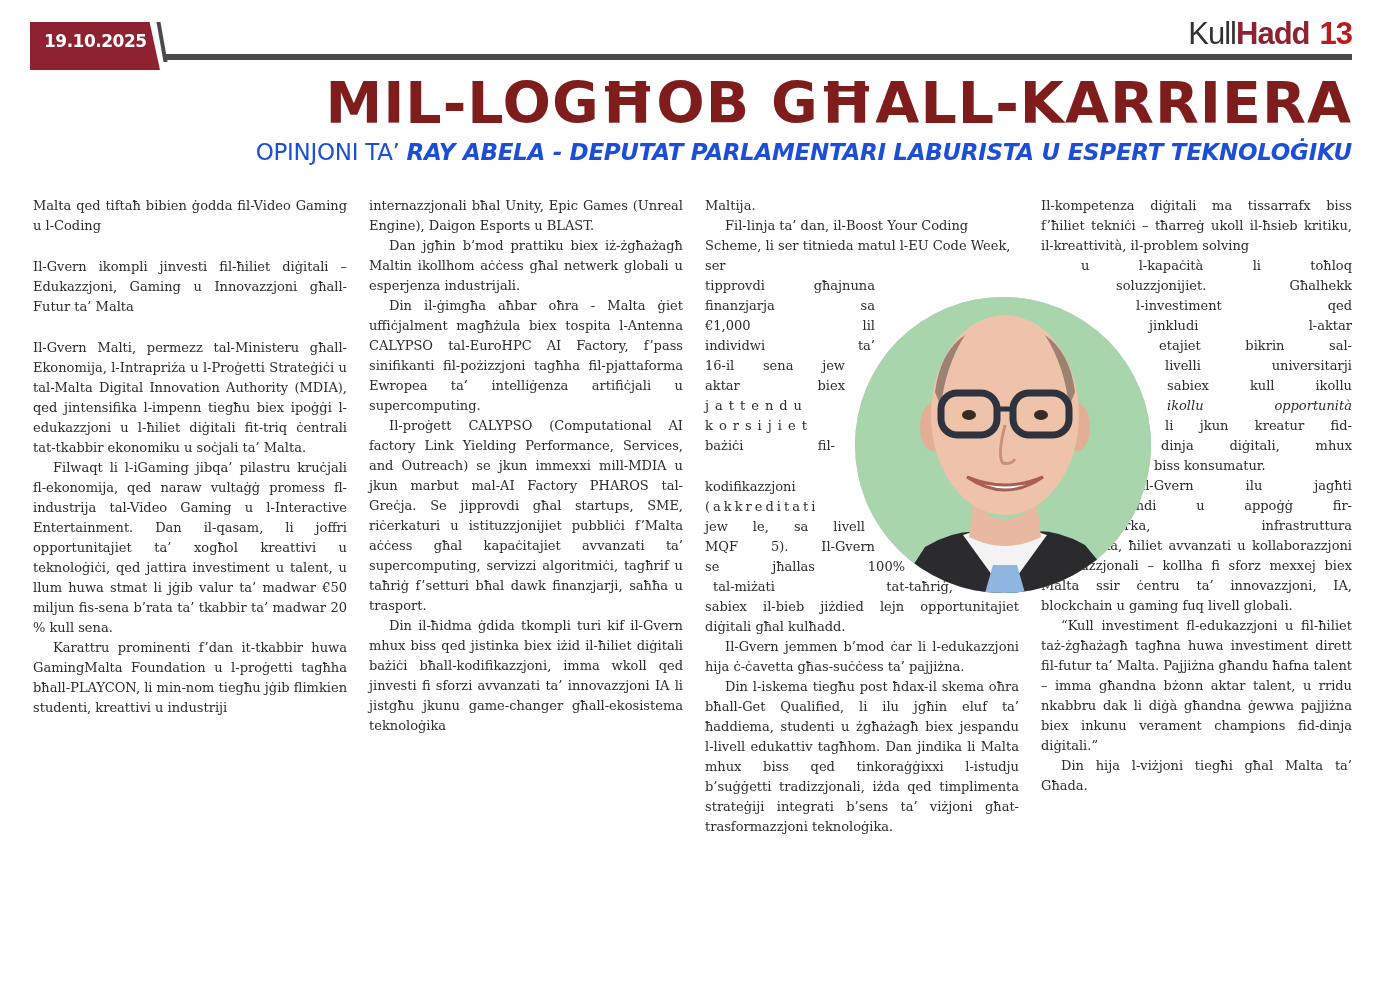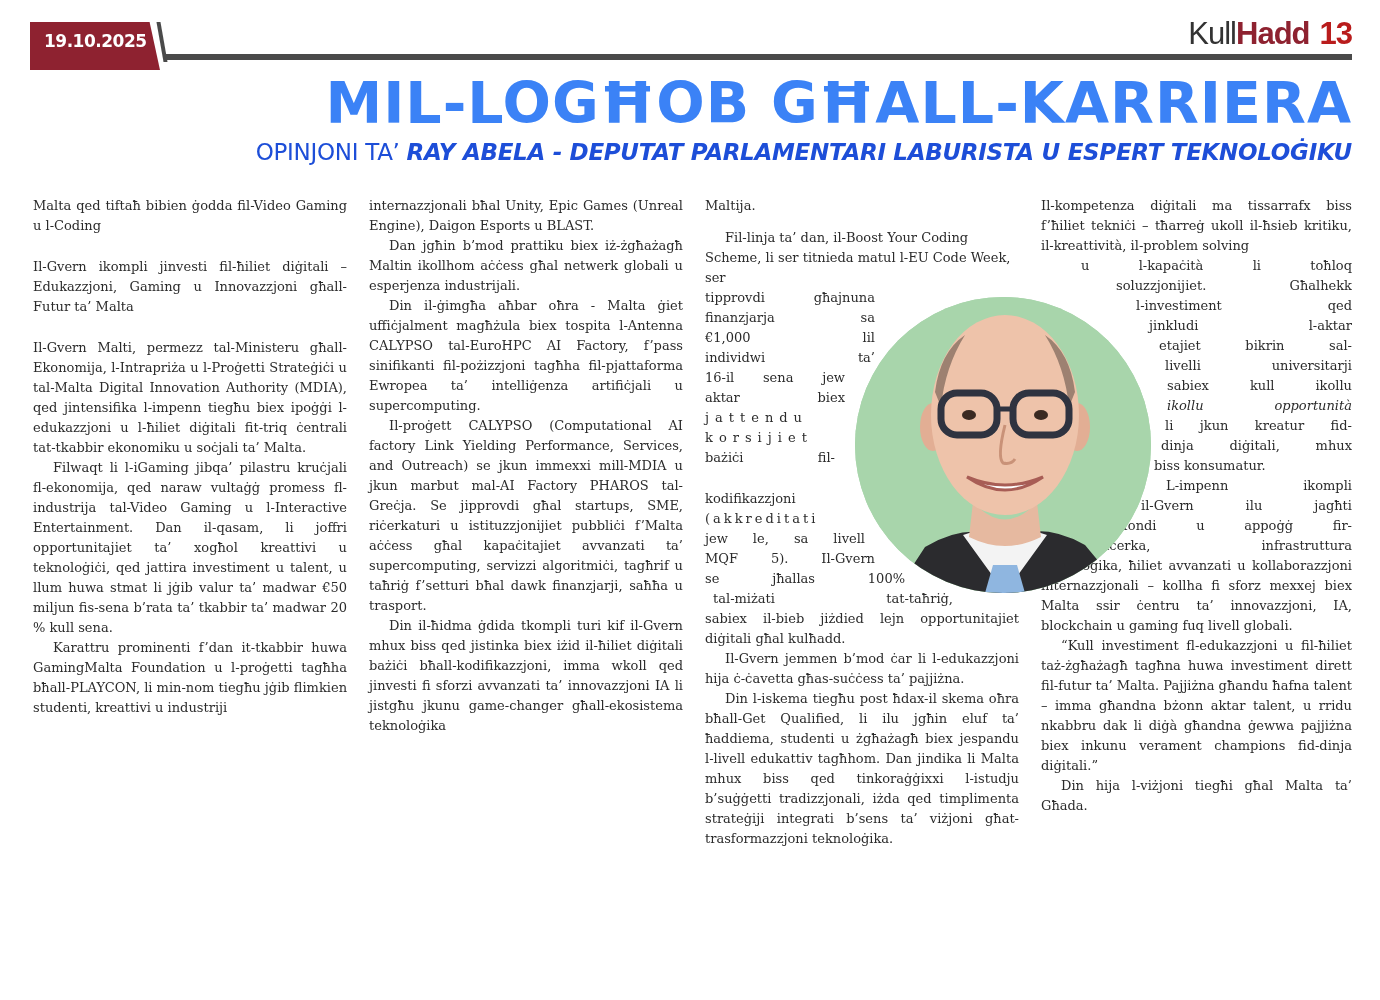--- a/index.html
+++ b/index.html
@@ -10,21 +10,21 @@
   .header-slash { position: absolute; left: 160px; top: 22px; width: 4px; height: 40px; background: #4a4a4a; transform: skewX(10deg); }
   .date-badge { position: absolute; left: 30px; top: 22px; width: 130px; height: 48px; background: #8e2230;
     clip-path: polygon(0 0, 92% 0, 100% 100%, 0 100%); color: #fff;
     font-family: "DejaVu Sans", sans-serif; font-weight: bold; font-size: 17px; line-height: 38px; padding-left: 14px; letter-spacing: -0.5px; }
   .brand { position: absolute; right: 28px; top: 16px; font-family: "Liberation Sans", sans-serif; font-size: 31px; line-height: 36px; letter-spacing: -1px; }
   .brand .kull { color: #333; font-weight: normal; }
   .brand .hadd { color: #8e2230; font-weight: bold; }
   .brand .page { color: #b91c1c; font-weight: bold; margin-left: 10px; }
 
   .headline { position: absolute; right: 28px; top: 68px; font-family: "DejaVu Sans", sans-serif; font-weight: bold;
-    font-size: 57px; line-height: 70px; color: #3b82f6; letter-spacing: 1px; white-space: nowrap; }
+    font-size: 57px; line-height: 70px; color: #7f1d1d; letter-spacing: 1px; white-space: nowrap; }
   .subhead { position: absolute; right: 28px; top: 136px; font-family: "DejaVu Sans", sans-serif; font-size: 23px; line-height: 32px;
     color: #1d4ed8; white-space: nowrap; letter-spacing: -0.3px; }
   .subhead .lead { font-weight: normal; }
   .subhead .author { font-weight: bold; font-style: italic; }
 
   .col { position: absolute; top: 196px; width: 314px; font-family: "DejaVu Serif", serif; font-size: 13px; line-height: 20px;
     color: #2b2b2b; text-align: justify; }
   .col p { margin: 0; }
   .col p.indent { text-indent: 20px; }
   .col p.gap { margin-top: 20.9px; }
@@ -67,21 +67,21 @@
 <div class="col c2">
   <p>internazzjonali bħal Unity, Epic Games (Unreal Engine), Daigon Esports u BLAST.</p>
   <p class="indent">Dan jgħin b’mod prattiku biex iż-żgħażagħ Maltin ikollhom aċċess għal netwerk globali u esperjenza industrijali.</p>
   <p class="indent">Din il-ġimgħa aħbar oħra - Malta ġiet uffiċjalment magħżula biex tospita l-Antenna CALYPSO tal-EuroHPC AI Factory, f’pass sinifikanti fil-pożizzjoni tagħha fil-pjattaforma Ewropea ta’ intelliġenza artifiċjali u supercomputing.</p>
   <p class="indent">Il-proġett CALYPSO (Computational AI factory Link Yielding Performance, Services, and Outreach) se jkun immexxi mill-MDIA u jkun marbut mal-AI Factory PHAROS tal-Greċja. Se jipprovdi għal startups, SME, riċerkaturi u istituzzjonijiet pubbliċi f’Malta aċċess għal kapaċitajiet avvanzati ta’ supercomputing, servizzi algoritmiċi, tagħrif u taħriġ f’setturi bħal dawk finanzjarji, saħħa u trasport.</p>
   <p class="indent">Din il-ħidma ġdida tkompli turi kif il-Gvern mhux biss qed jistinka biex iżid il-ħiliet diġitali bażiċi bħall-kodifikazzjoni, imma wkoll qed jinvesti fi sforzi avvanzati ta’ innovazzjoni IA li jistgħu jkunu game-changer għall-ekosistema teknoloġika</p>
 </div>
 
 <div class="col c3">
   <p>Maltija.</p>
-  <p class="indent" style="text-align:left;margin-top:12px;">Fil-linja ta’ dan, il-Boost Your Coding Scheme, li ser titnieda matul l-EU Code Week, ser</p>
+  <p class="indent" style="text-align:left;">Fil-linja ta’ dan, il-Boost Your Coding Scheme, li ser titnieda matul l-EU Code Week, ser</p>
   <div style="width:170px; text-align:justify; text-align-last:justify;">
     <span class="c3-line">tipprovdi għajnuna</span>
     <span class="c3-line">finanzjarja sa</span>
     <span class="c3-line">€1,000 lil</span>
     <span class="c3-line">individwi ta’</span>
     <span class="c3-line" style="width:140px;">16-il sena jew</span>
     <span class="c3-line" style="width:140px;">aktar biex</span>
     <span class="c3-line" style="width:135px; letter-spacing:6px;">jattendu</span>
     <span class="c3-line" style="width:135px; letter-spacing:6px;">korsijiet</span>
     <span class="c3-line" style="width:130px;">bażiċi fil-</span>
@@ -105,21 +105,20 @@
     <span class="c3-line" style="padding-left:75px; text-align:justify; text-align-last:justify;">soluzzjonijiet. Għalhekk</span>
     <span class="c3-line" style="padding-left:95px; text-align:justify; text-align-last:justify;">l-investiment qed</span>
     <span class="c3-line" style="padding-left:108px; text-align:justify; text-align-last:justify;">jinkludi l-aktar</span>
     <span class="c3-line" style="padding-left:118px; text-align:justify; text-align-last:justify;">etajiet bikrin sal-</span>
     <span class="c3-line" style="padding-left:124px; text-align:justify; text-align-last:justify;">livelli universitarji</span>
     <span class="c3-line" style="padding-left:126px; text-align:justify; text-align-last:justify;">sabiex kull ikollu</span>
     <span class="c3-line" style="padding-left:126px; text-align:justify; text-align-last:justify;font-style:italic;">ikollu opportunità</span>
     <span class="c3-line" style="padding-left:124px; text-align:justify; text-align-last:justify;">li jkun kreatur fid-</span>
     <span class="c3-line" style="padding-left:120px; text-align:justify; text-align-last:justify;">dinja diġitali, mhux</span>
     <span class="c3-line" style="padding-left:113px; text-align:left;">biss konsumatur.</span>
-    <span class="c3-line" style="padding-left:125px; text-align:justify; text-align-last:justify;">L-impenn ikompli</span>
     <span class="c3-line" style="padding-left:100px; text-align:justify; text-align-last:justify;">il-Gvern ilu jagħti</span>
     <span class="c3-line" style="padding-left:82px; text-align:justify; text-align-last:justify;">fondi u appoġġ fir-</span>
     <span class="c3-line" style="padding-left:58px; text-align:justify; text-align-last:justify;">riċerka, infrastruttura</span>
   </div>
   <p style="padding-left:0;">teknoloġika, ħiliet avvanzati u kollaborazzjoni internazzjonali – kollha fi sforz mexxej biex Malta ssir ċentru ta’ innovazzjoni, IA, blockchain u gaming fuq livell globali.</p>
   <p class="indent">“Kull investiment fl-edukazzjoni u fil-ħiliet taż-żgħażagħ tagħna huwa investiment dirett fil-futur ta’ Malta. Pajjiżna għandu ħafna talent – imma għandna bżonn aktar talent, u rridu nkabbru dak li diġà għandna ġewwa pajjiżna biex inkunu verament champions fid-dinja diġitali.”</p>
   <p class="indent">Din hija l-viżjoni tiegħi għal Malta ta’ Għada.</p>
 </div>
 
 <div class="photo">

